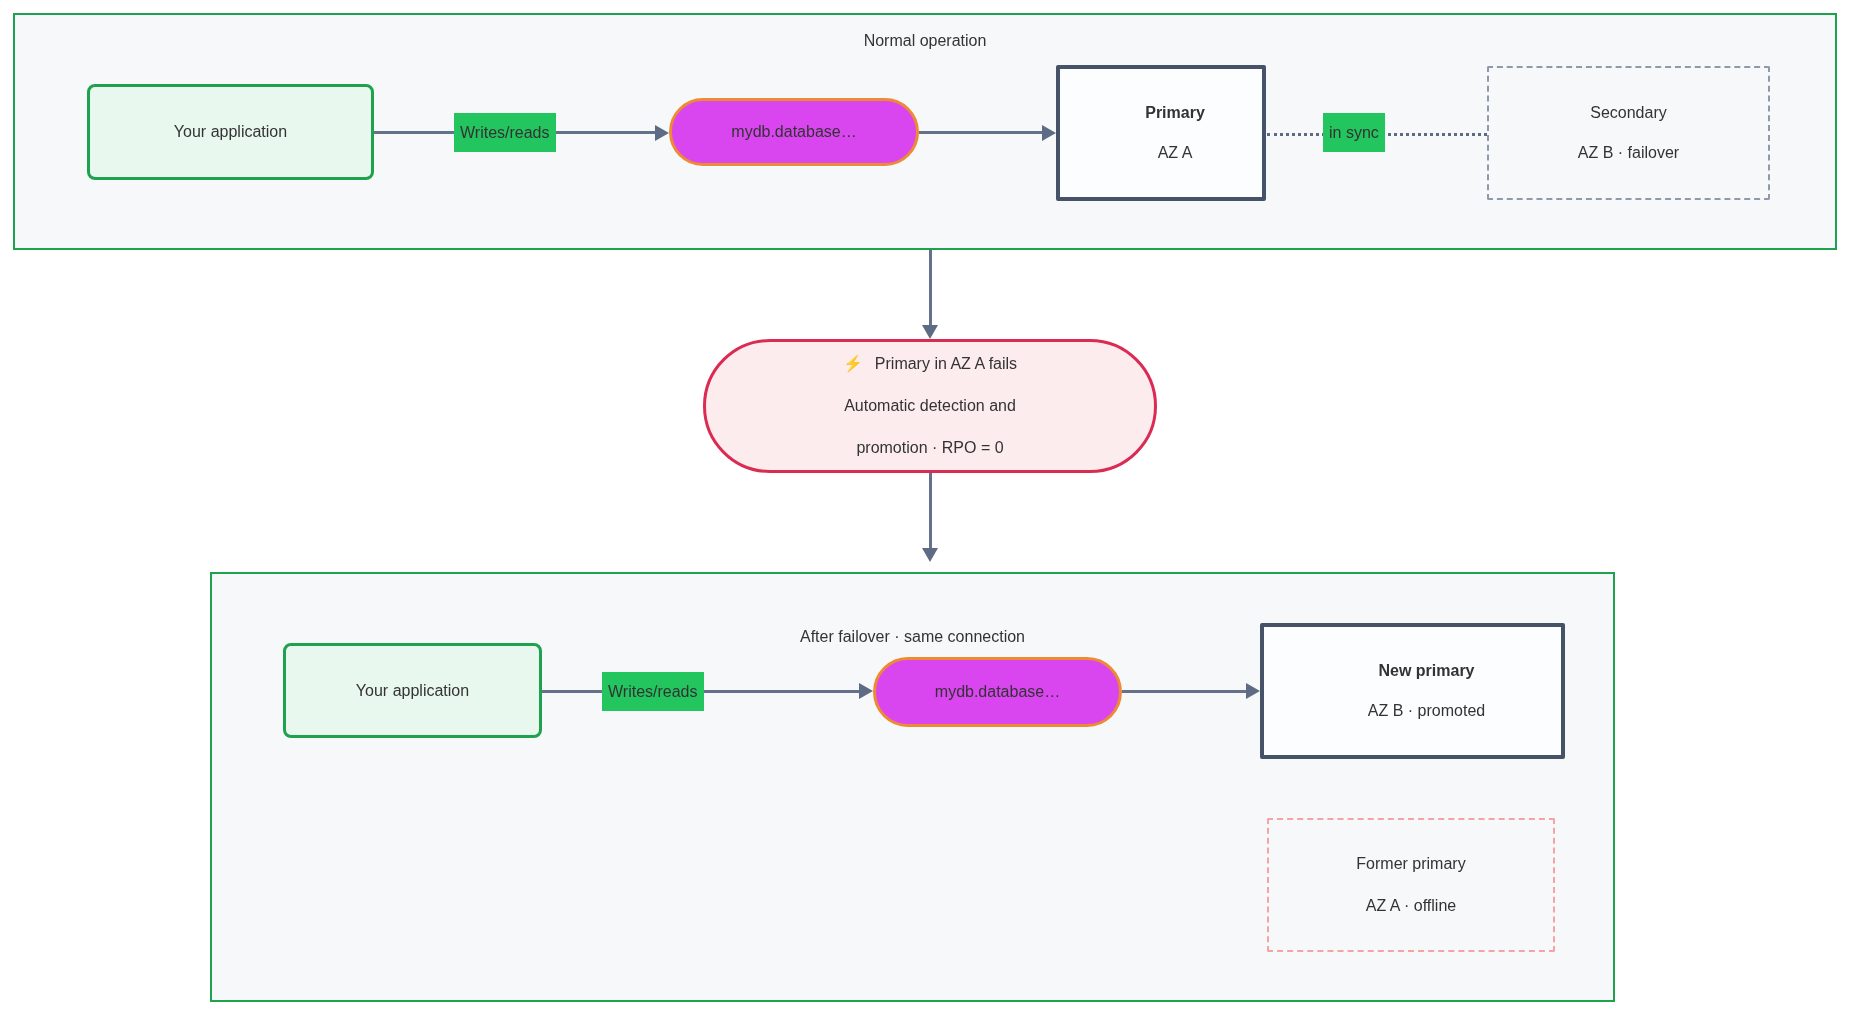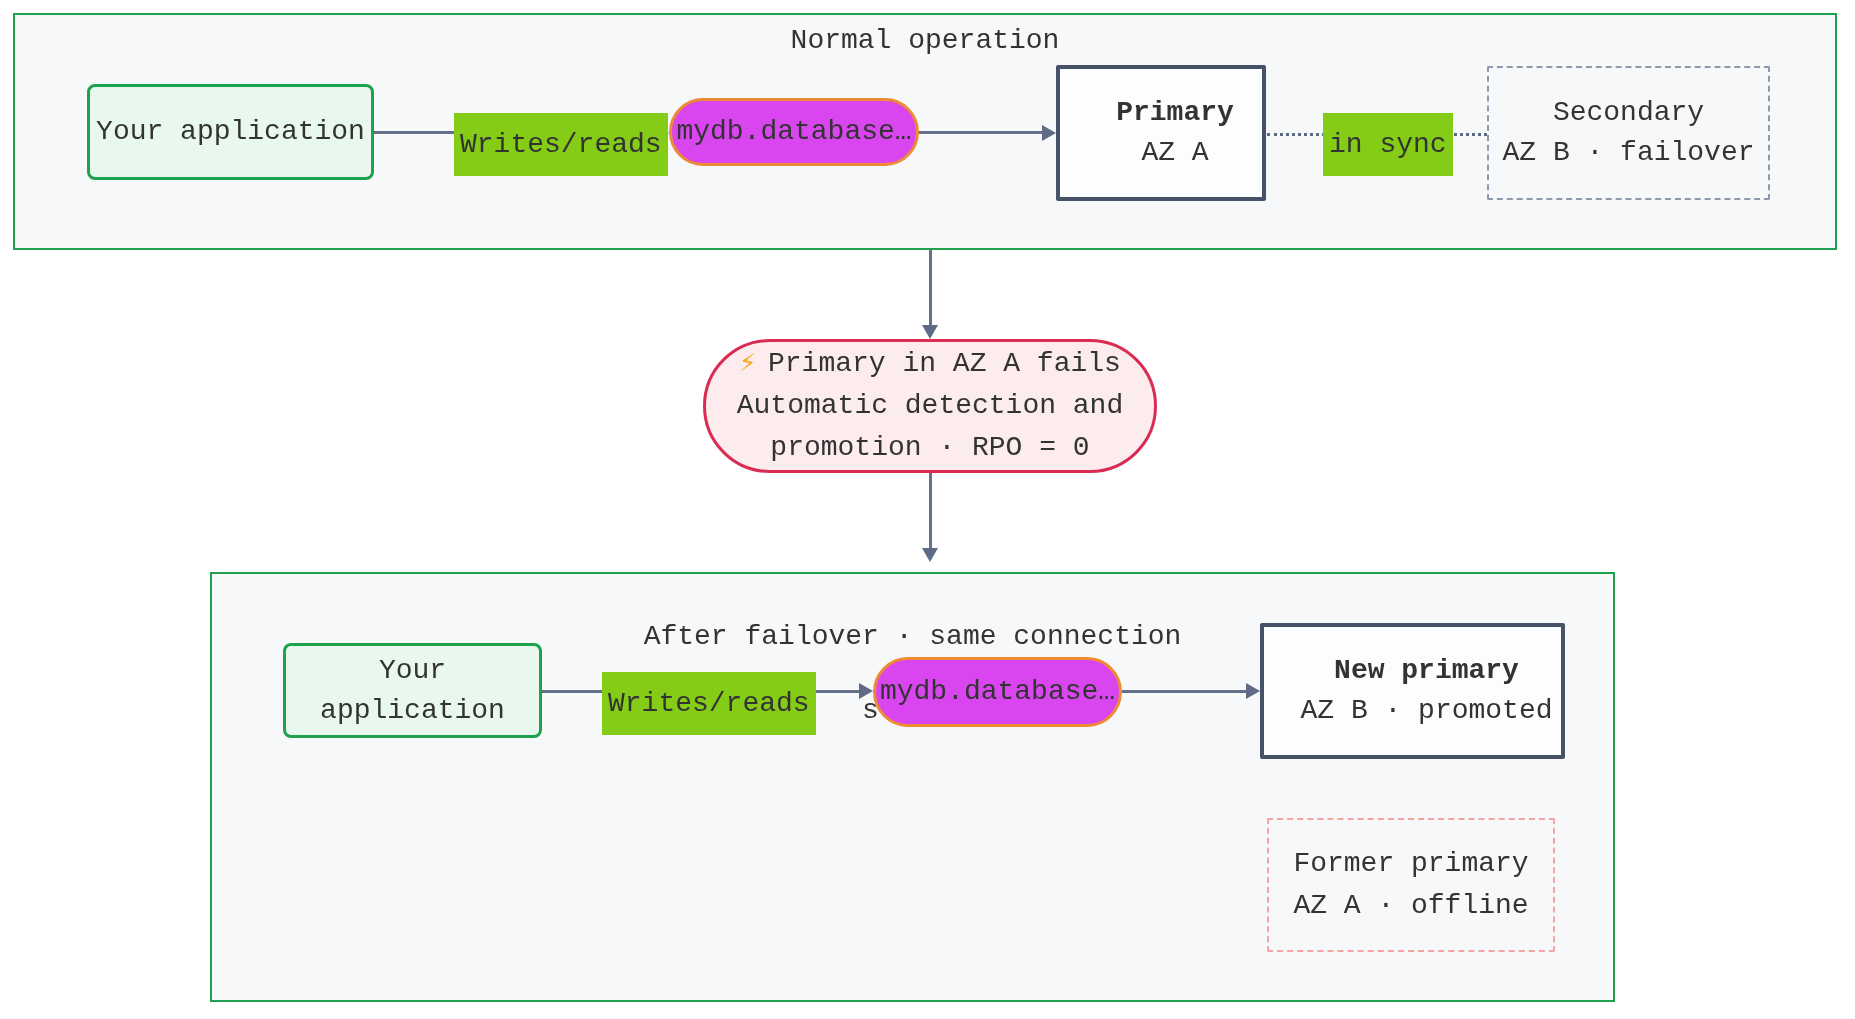--- a/index.html
+++ b/index.html
@@ -1,18 +1,18 @@
 <!DOCTYPE html>
 <html><head>
 <meta charset="utf-8">
 <style>
   html,body{margin:0;padding:0;background:#ffffff;}
   .canvas{
     position:relative;width:1855px;height:1019px;background:#ffffff;
-    font-family:Liberation Mono, monospace;color:#333333;font-size:28px;
+    font-family:Liberation Sans, sans-serif;color:#333333;font-size:16px;
     overflow:hidden;
   }
   .container{
     position:absolute;background:#f6f8fa;border:2px solid #1ea24d;box-sizing:border-box;
   }
   .section-title{
     position:absolute;left:0;right:0;top:7px;text-align:center;color:#333333;
     line-height:37px;white-space:pre-line;
   }
   .node{
@@ -37,21 +37,21 @@
     position:absolute;width:0;height:0;
     border-top:8px solid transparent;border-bottom:8px solid transparent;
     border-left:14px solid #5e6b84;
   }
   .ah-down{
     position:absolute;width:0;height:0;
     border-left:8px solid transparent;border-right:8px solid transparent;
     border-top:14px solid #5e6b84;
   }
   .edge-label{
-    position:absolute;background:#84cc16;padding:13px 6px;line-height:37px;
+    position:absolute;background:#22c55e;padding:1px 6px;line-height:37px;
     white-space:nowrap;color:#333333;
   }
   .bolt{color:#f7a81b;margin-right:12px;}
 </style>
 </head>
 <body>
 
 <div class="canvas">
 
   <section class="container" style="left:13px;top:13px;width:1824px;height:237px;">

